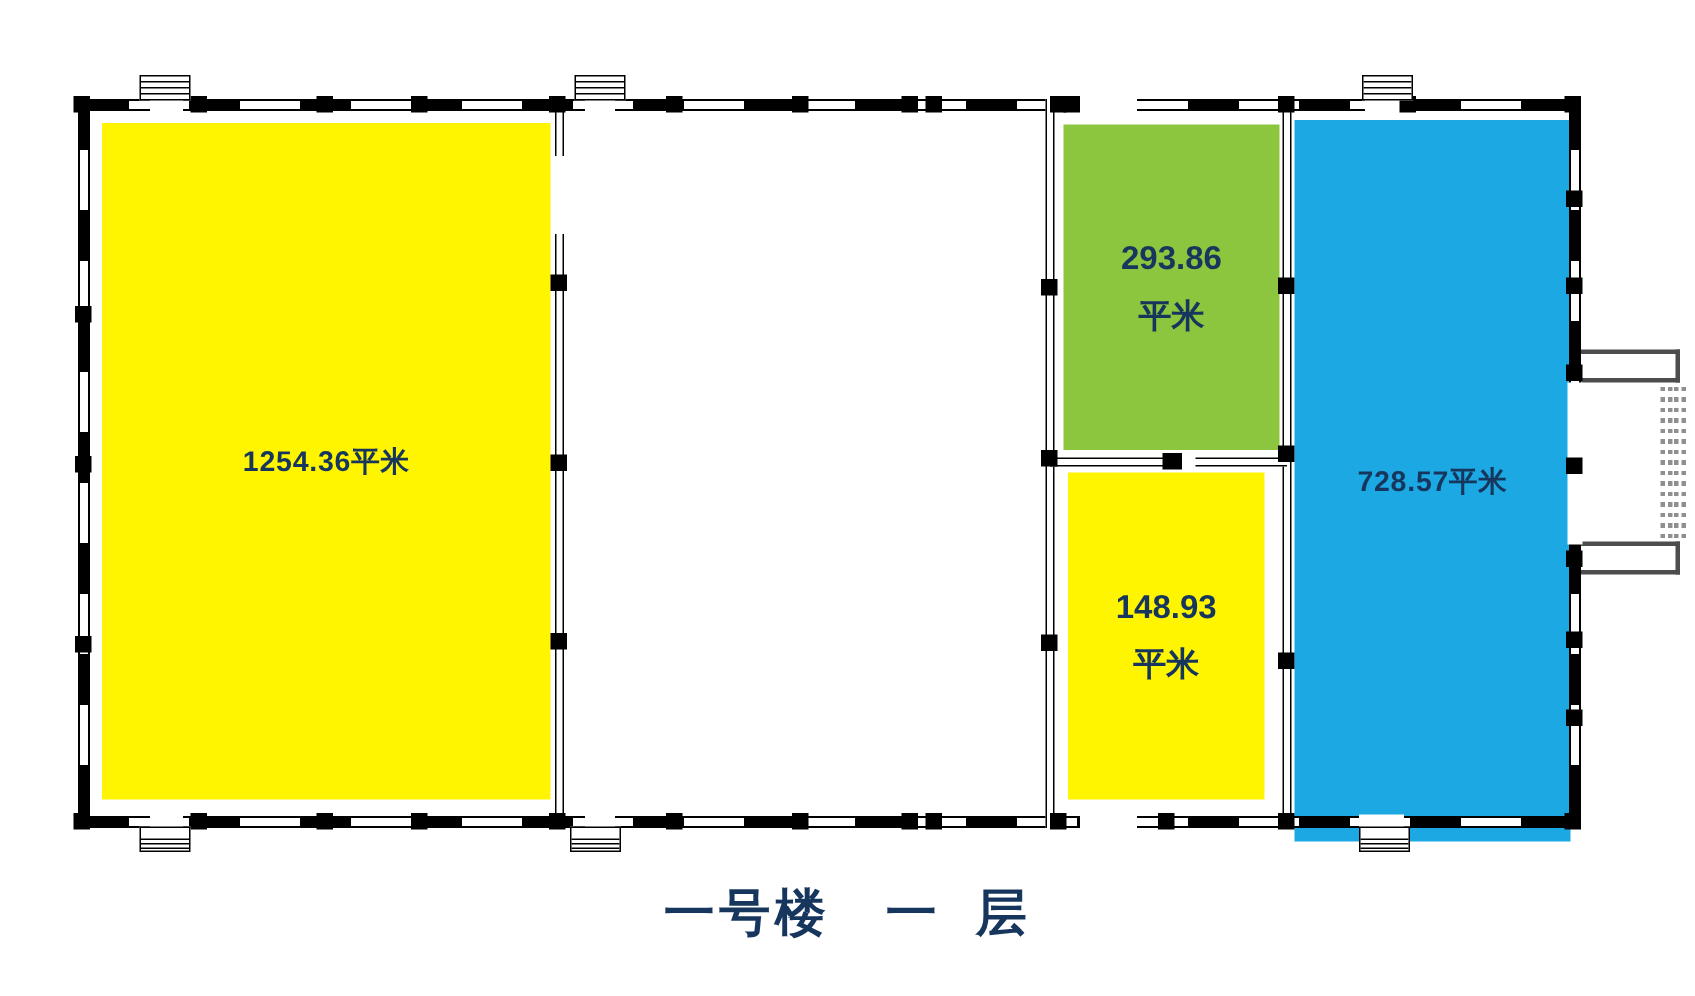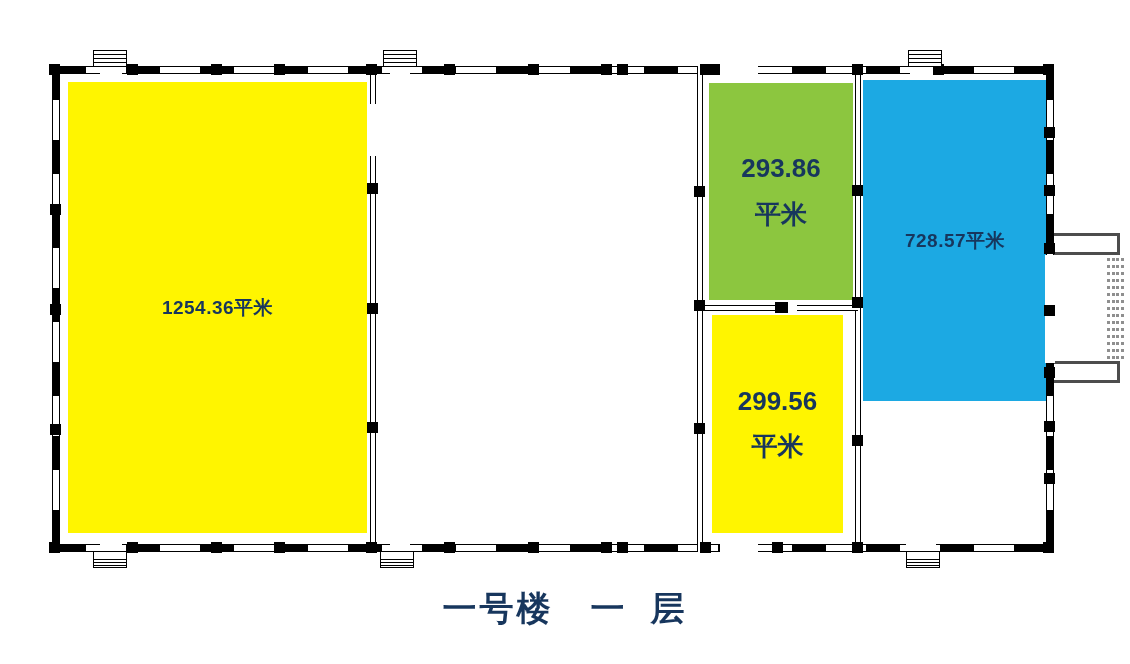--- a/index.html
+++ b/index.html
@@ -5,21 +5,21 @@
   html,body{margin:0;padding:0;}
   body{
     width:1130px;height:664px;overflow:hidden;background:#ffffff;
     font-family:"Liberation Sans",sans-serif;position:relative;
   }
   .plan{position:absolute;left:0;top:0;width:1130px;height:664px;}
   
   .room{position:absolute;display:flex;align-items:center;justify-content:center;}
   .lbl{font-weight:bold;text-align:center;}
   .room.inline .lbl{font-size:19px;letter-spacing:.5px;}
-  .room.stacked .lbl{font-size:26px;line-height:1.75;}
+  .room.stacked .lbl{font-size:22px;line-height:1.75;}
   .room.stacked .lbl span{display:block;}
   
   .wall-h{position:absolute;height:8px;background-color:#fff;
     background-image:
       linear-gradient(to bottom,#000 0,#000 1.4px,rgba(0,0,0,0) 1.4px,rgba(0,0,0,0) 6.6px,#000 6.6px,#000 8px),
       repeating-linear-gradient(to right,#000 0,#000 34px,rgba(0,0,0,0) 34px,rgba(0,0,0,0) 74px);}
   .wall-v{position:absolute;width:8px;background-color:#fff;
     background-image:
       linear-gradient(to right,#000 0,#000 1.4px,rgba(0,0,0,0) 1.4px,rgba(0,0,0,0) 6.6px,#000 6.6px,#000 8px),
       repeating-linear-gradient(to bottom,#000 0,#000 34px,rgba(0,0,0,0) 34px,rgba(0,0,0,0) 74px);}
@@ -50,25 +50,25 @@
     <div class="lbl" style="color: rgb(23, 54, 93);"><span>1254.36</span><span>平米</span></div>
   </div>
   <div class="room stacked" style="left: 709px; top: 83px; width: 144px; height: 217px; background: rgb(140, 198, 63);">
     <div class="lbl" style="color: rgb(23, 54, 93);">
         <span>293.86</span>
         <span>平米</span>
       </div>
   </div>
   <div class="room stacked" style="left: 712px; top: 315px; width: 131px; height: 218px; background: rgb(255, 245, 0);">
     <div class="lbl" style="color: rgb(23, 54, 93);">
-        <span>299.56</span>
+        <span>148.93</span>
         <span>平米</span>
       </div>
   </div>
-  <div class="room inline" style="left: 863px; top: 80px; width: 184px; height: 321px; background: rgb(28, 169, 227);">
+  <div class="room inline" style="left: 863px; top: 80px; width: 184px; height: 481px; background: rgb(28, 169, 227);">
     <div class="lbl" style="color: rgb(23, 54, 93);"><span>728.57</span><span>平米</span></div>
   </div>
 
   <div class="wall-h" style="left:52px;top:66px;width:1000px"></div>
   <div class="wall-h" style="left:52px;top:544px;width:1000px"></div>
   <div class="wall-v" style="left:52px;top:66px;height:486px"></div>
   <div class="wall-v" style="left:1046px;top:66px;height:486px"></div>
 
   <div class="wt-v" style="left:370px;top:66px;height:486px"></div>
   <div class="wt-v" style="left:697px;top:66px;height:486px"></div>

